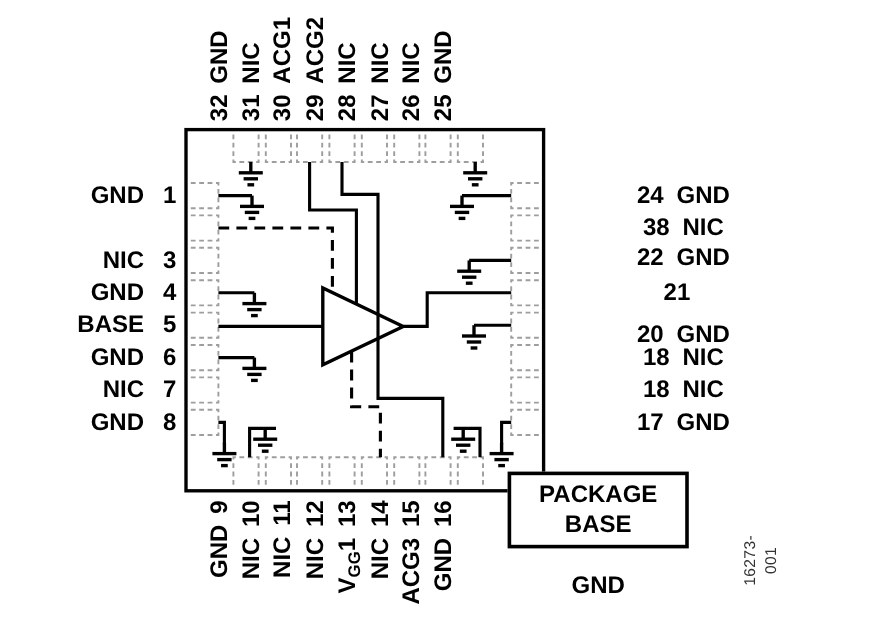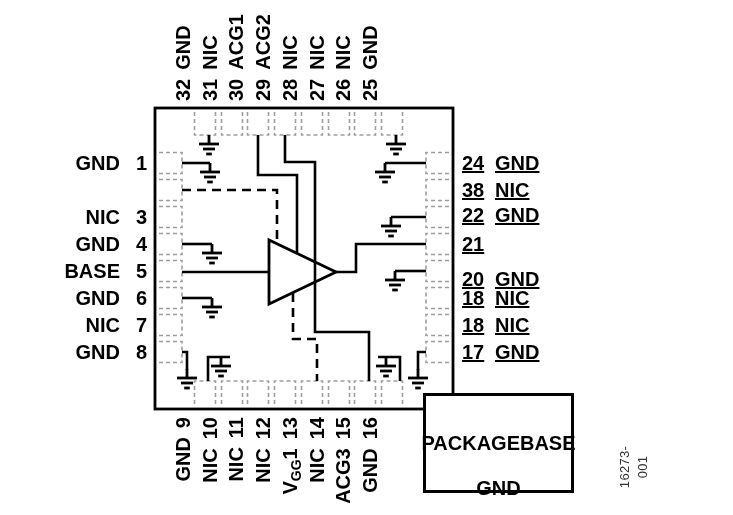--- a/index.html
+++ b/index.html
@@ -10,31 +10,31 @@
   svg { position:absolute; left:0; top:0; }
   
   .pin {
     position:absolute; height:22px; line-height:22px; display:flex; align-items:baseline;
     font-weight:bold; font-size:20px; white-space:nowrap;
   }
   .pin i { font-style:normal; }
   .sb { font-size:14px; vertical-align:-4px; }
   .pl { left:28px; width:119px; justify-content:flex-end; }
   .pl .n { width:27px; text-align:right; }
-  .pr { left:462px; width:215px; justify-content:flex-start;text-decoration:underline; }
+  .pr { left:462px; width:215px; justify-content:center; }
   .pr .n { width:33px; text-align:left; }
   .pt,.pb {
     width:100px; transform-origin:0 100%; transform:rotate(-90deg);
   }
   .pt { top:79px; justify-content:flex-start; gap:9px; }
   .pb { top:495px; justify-content:flex-end; gap:9px; }
   
   .pkg {
-    position:absolute; left:423px; top:393px; width:151px; height:100px; box-sizing:border-box;
-    border:3px solid #000; background:#fff; display:flex; flex-direction:row;
+    position:absolute; left:423px; top:393px; width:151px; height:64px; box-sizing:border-box;
+    border:3px solid #000; background:#fff; display:flex; flex-direction:column;
     align-items:center; justify-content:center; font-weight:bold; font-size:20px; line-height:25px;
   }
   .pkg-gnd {
     position:absolute; left:423px; top:477px; width:151px; text-align:center;
     font-weight:bold; font-size:20px;
   }
   
   .figcode {
     position:absolute; left:634px; top:481px; width:64px; height:18px;
     transform-origin:0 100%; transform:rotate(-90deg);

